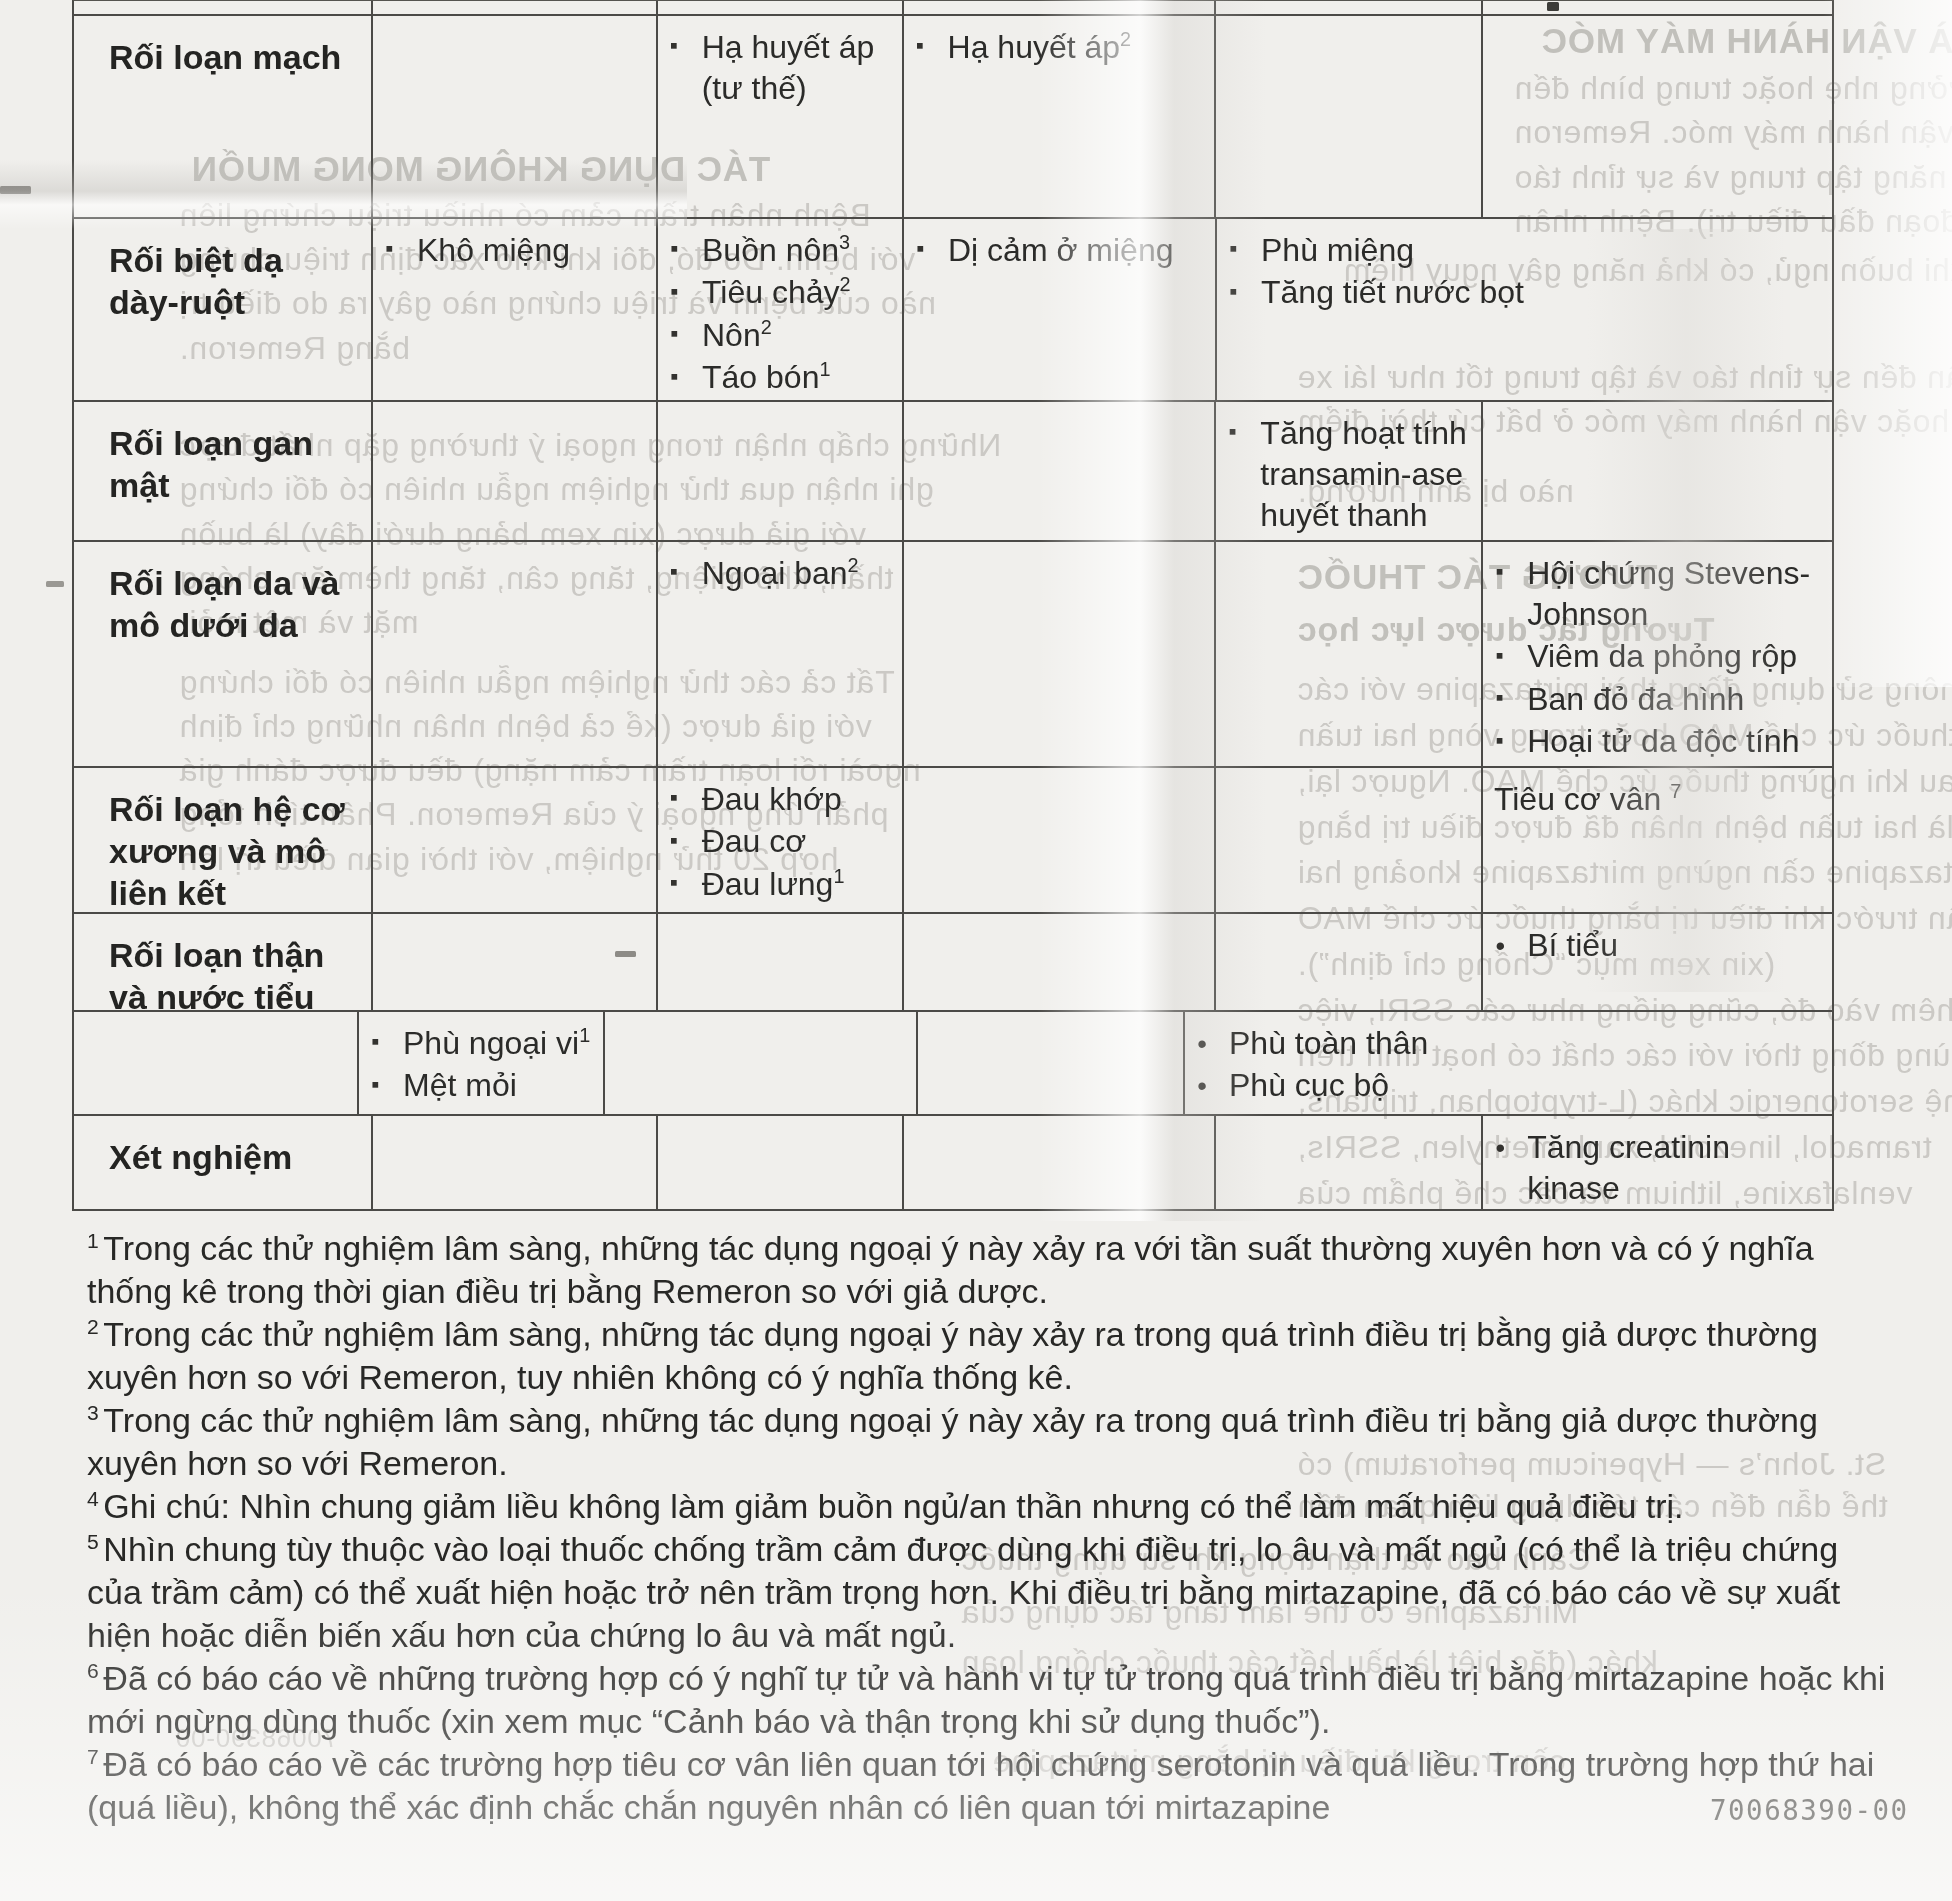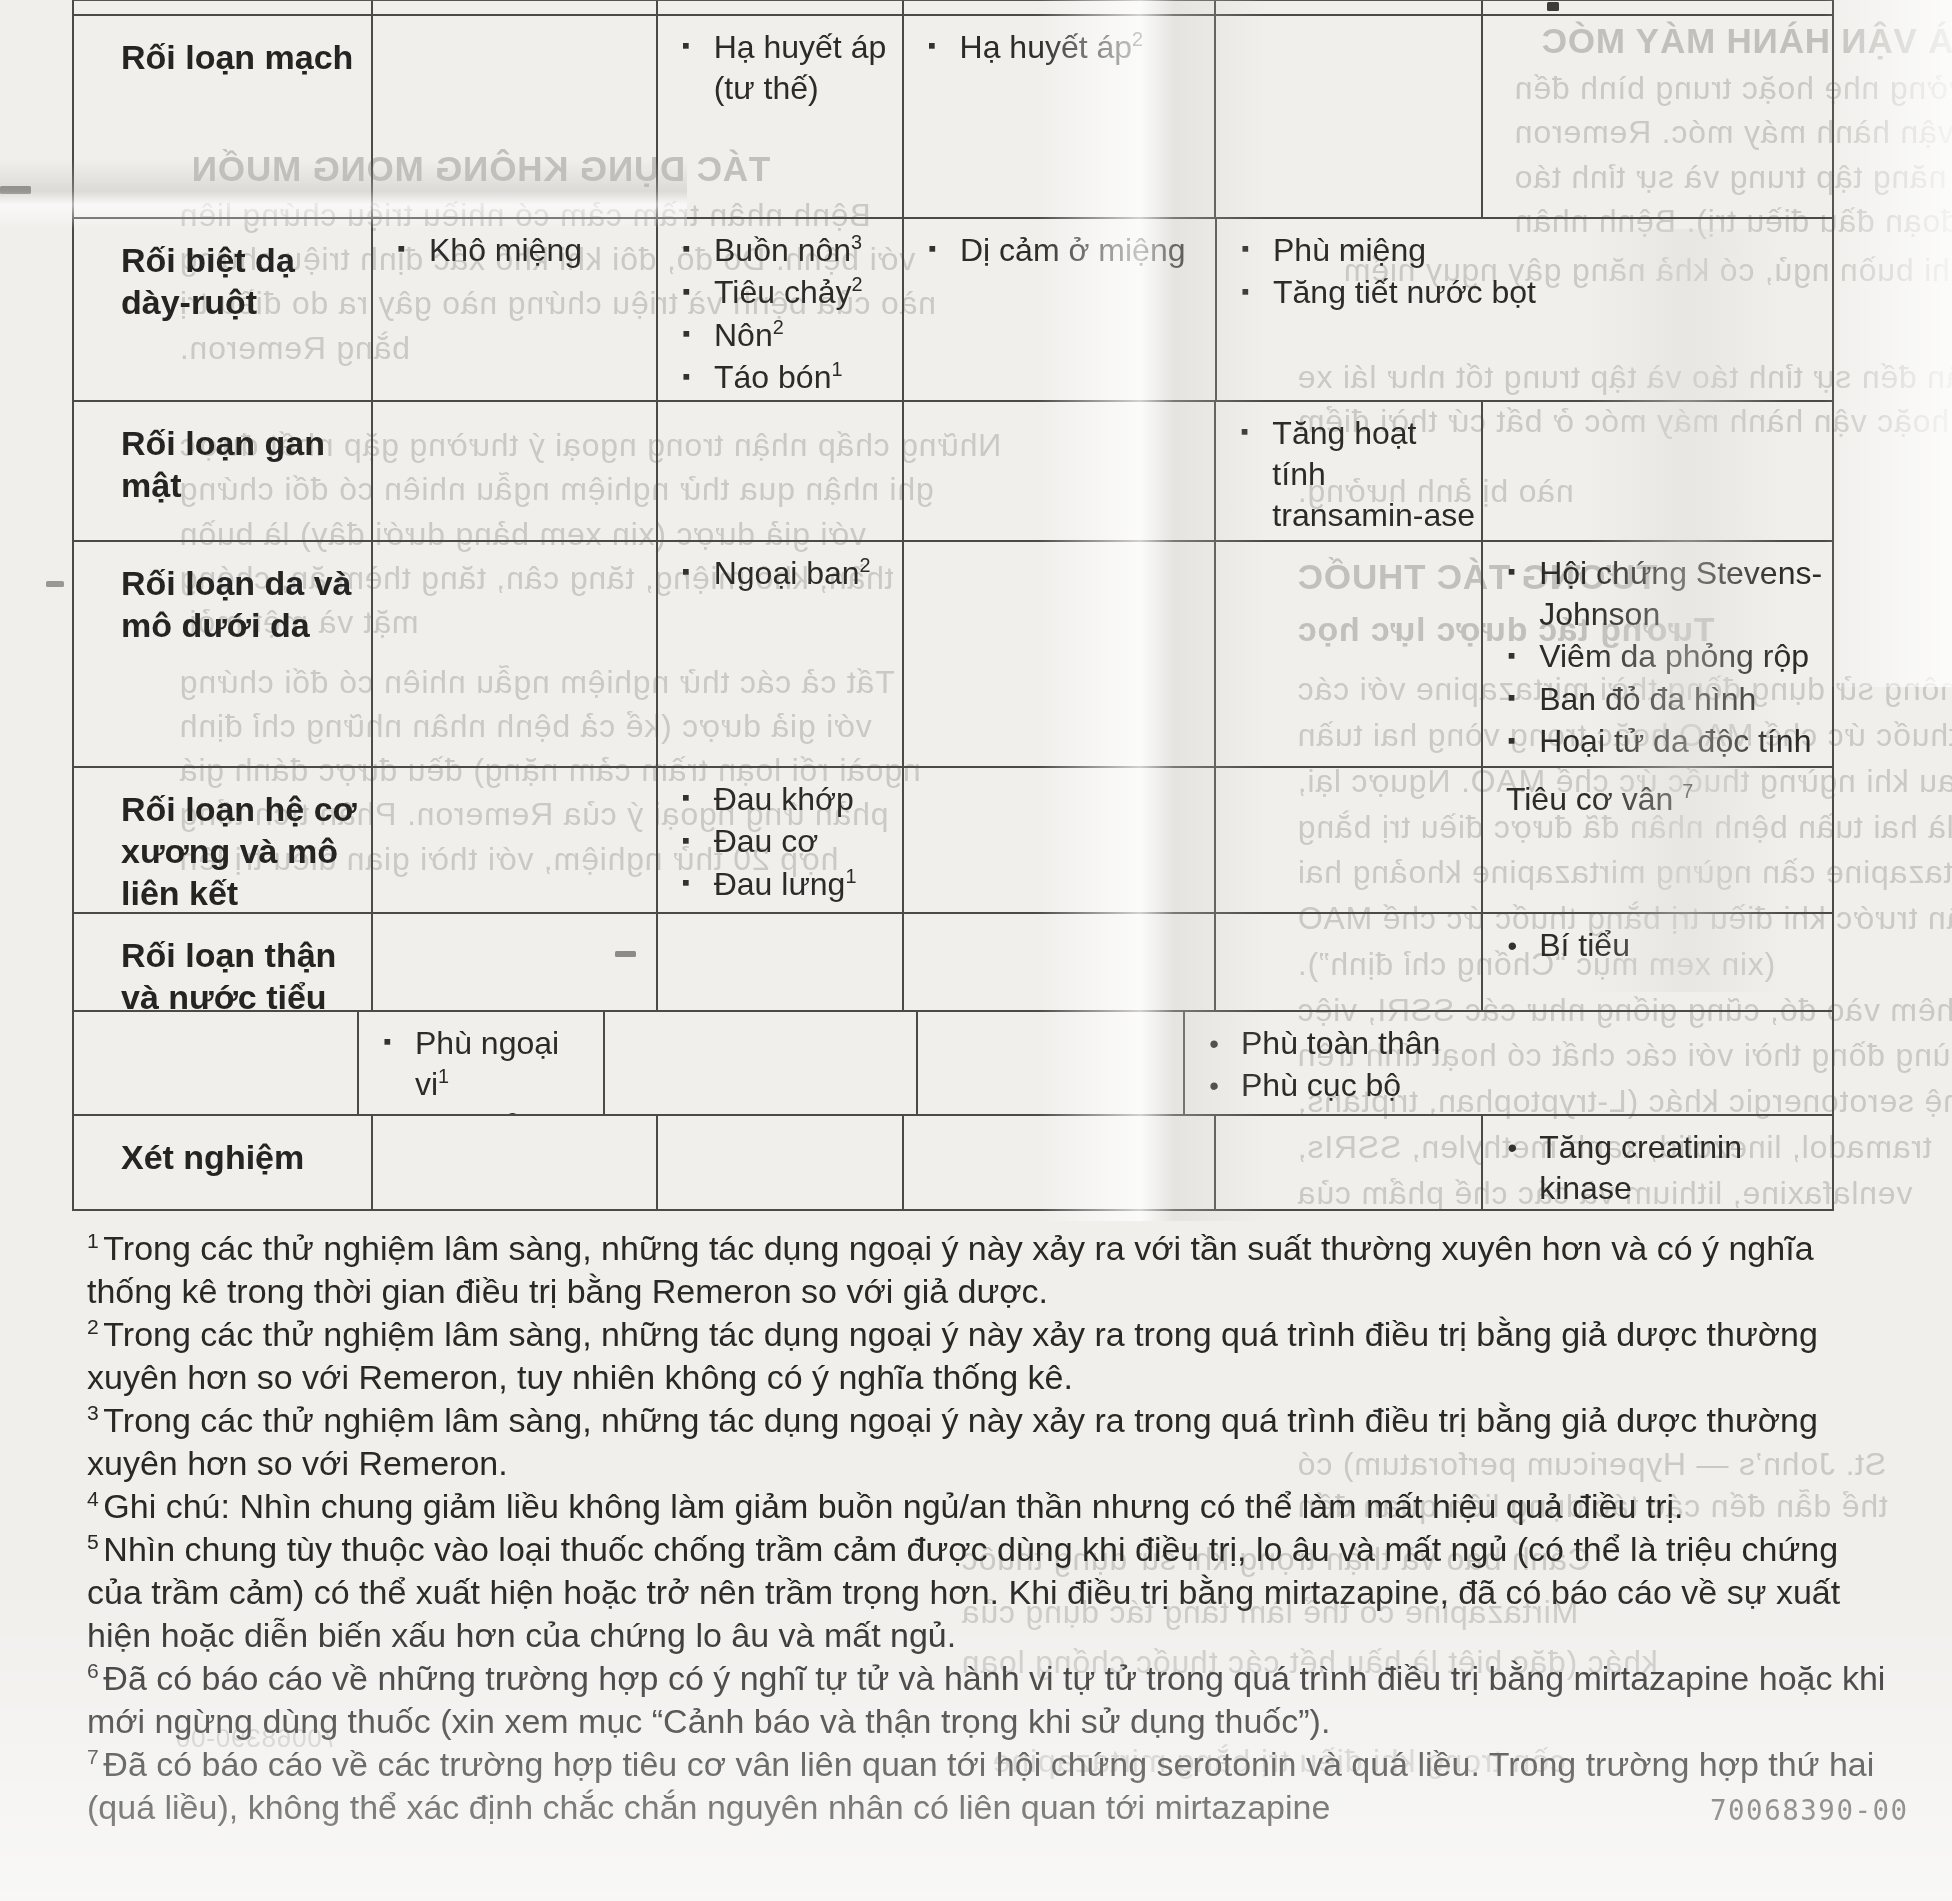--- a/index.html
+++ b/index.html
@@ -32,21 +32,21 @@
   .mark{position:absolute; z-index:4; border-radius:1.5px;}
   
   .adr-table{
     position:absolute; left:72px; top:0; width:1762px; z-index:3;
     border-left:2.3px solid #4b4a47; border-right:2.3px solid #4b4a47;
     border-top:1.5px solid #55544f; border-bottom:2.3px solid #4b4a47;
     box-sizing:border-box;
   }
   .t-row{display:flex; box-sizing:border-box; border-bottom:2.3px solid #4b4a47;}
   .t-row:last-child{border-bottom:none;}
-  .t-cell{box-sizing:border-box; border-right:2.3px solid #4b4a47; overflow:hidden; position:relative;padding-left:12px;}
+  .t-cell{box-sizing:border-box; border-right:2.3px solid #4b4a47; overflow:hidden; position:relative;}
   .t-cell:last-child{border-right:none;}
   .c1{width:299px;} .c2{width:285px;} .c3{width:246px;} .c4{width:313px;} .c5{width:267px;} .c6{width:349px;}
   .t-label{
     display:block; padding:20px 13.7px 0 35px;
     font-size:34px; font-weight:bold; line-height:42px; color:#242422;
   }
   .items{padding:10.7px 4.6px 4.6px 0;}
   .item{
     position:relative; padding-left:44px; margin:0 0 1.5px 0;
     font-size:32px; line-height:41px; color:#2b2b29;

